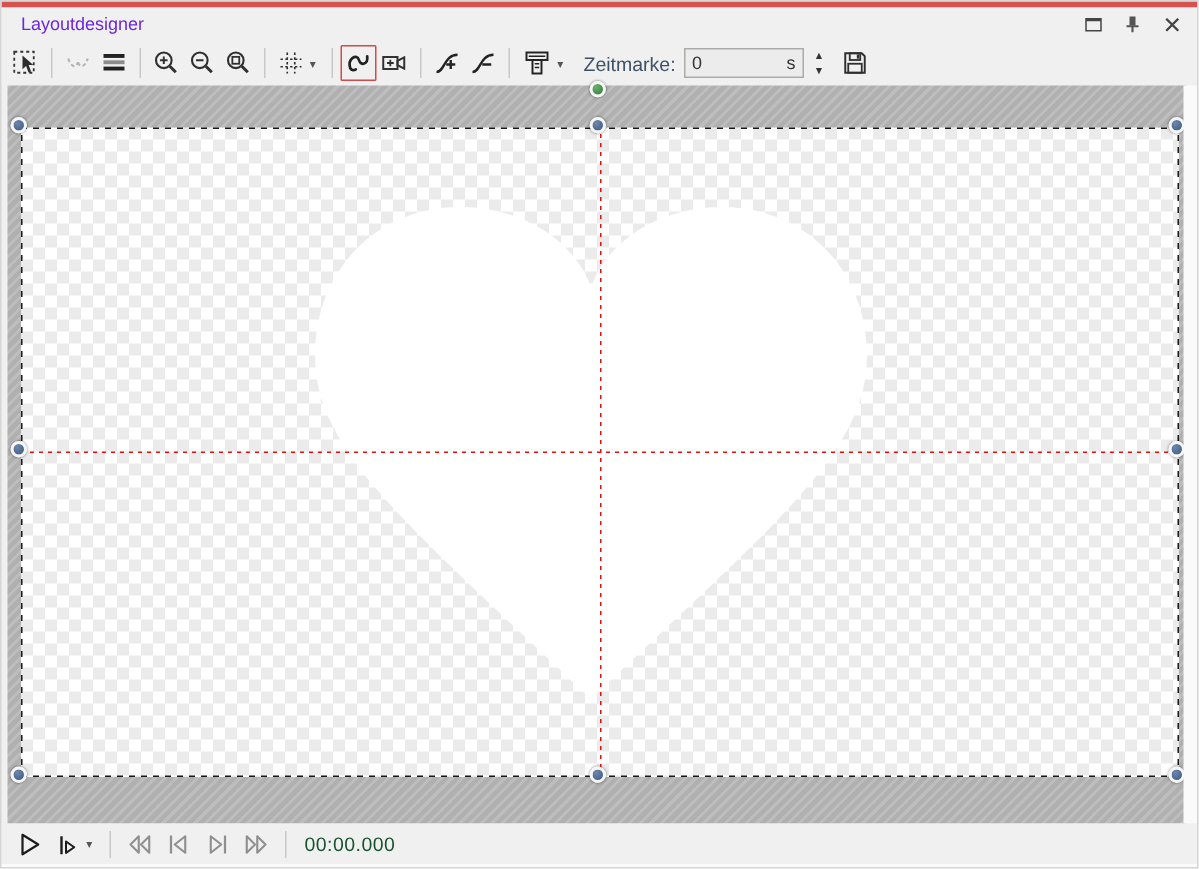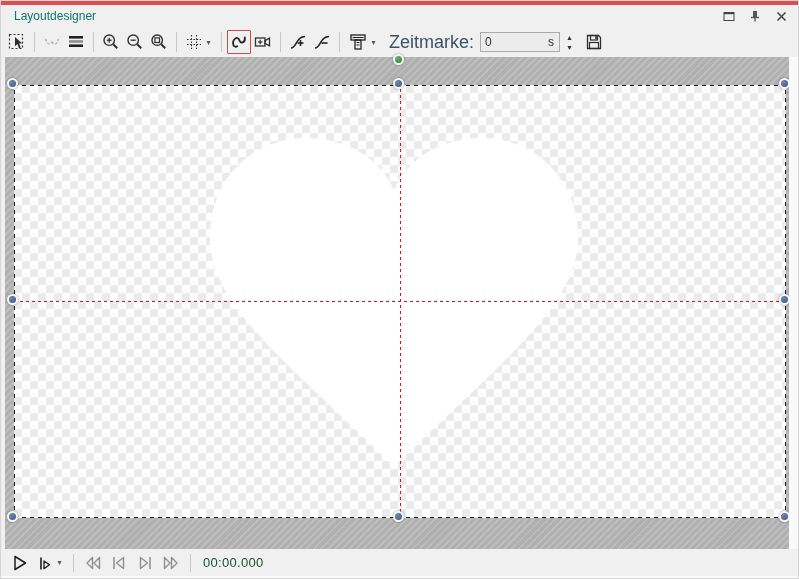--- a/index.html
+++ b/index.html
@@ -4,31 +4,31 @@
 <style>
   * { margin:0; padding:0; box-sizing:border-box; }
   html,body { width:799px; height:579px; font-family:"Liberation Sans", sans-serif; background:#e9e9e9; }
   #window { position:relative; width:799px; height:579px; background:#f0f0f0; overflow:hidden; border:1px solid #d5d5d5; }
 
   
   #accent-stripe { position:absolute; left:0; top:0; width:100%; height:4px; background:#d9504e; }
 
   
   #titlebar { position:absolute; left:0; top:4px; width:100%; height:22px; display:flex; align-items:center; background:#f0f0f0; }
-  #titlebar .title { margin-left:13px; font-size:12px; color:#0f766e; }
+  #titlebar .title { margin-left:13px; font-size:12px; color:#6d28d9; }
   #titlebar .win-controls { margin-left:auto; margin-right:8px; display:flex; gap:8px; }
   .win-btn { width:18px; height:16px; display:flex; align-items:center; justify-content:center; cursor:default; }
 
   
   #toolbar { position:absolute; left:0; top:26px; width:100%; height:30px; display:flex; align-items:center; padding-left:4px; background:#f0f0f0; }
   .tbtn { width:24px; height:24px; display:flex; align-items:center; justify-content:center; border:1px solid transparent; border-radius:1px; }
   .tbtn.active { border-color:#cf4a4a; }
   .tsep { width:1px; height:20px; background:#c8c8c8; margin:0 5px; }
   .caret { font-size:8px; color:#555; margin-left:1px; width:9px; text-align:center; }
-  .zm-label { font-size:18px; color:#3c5166; margin:0 6px 0 8px; }
+  .zm-label { font-size:13px; color:#3c5166; margin:0 6px 0 8px; }
   .zm-field { width:80px; height:20px; background:#ececec; border:1px solid #ababab; display:flex; align-items:center; }
   .zm-field input { flex:1; width:50px; border:none; background:transparent; font-size:12px; color:#333; padding-left:4px; outline:none; font-family:"Liberation Sans",sans-serif; }
   .zm-unit { font-size:12px; color:#333; padding-right:5px; }
   .spinner { display:flex; flex-direction:column; margin-left:3px; }
   .spin-btn { width:13px; height:10px; display:flex; align-items:center; justify-content:center; font-size:7px; color:#333; }
 
   
   #viewport { position:absolute; left:4px; top:56px; width:786px; height:492px;
     background:repeating-linear-gradient(135deg,#bdbdbd 0 2px,#b0b0b0 2px 5px); }
   #right-strip  { position:absolute; right:0; top:56px; width:9px; height:492px; background:#fafafa; }

